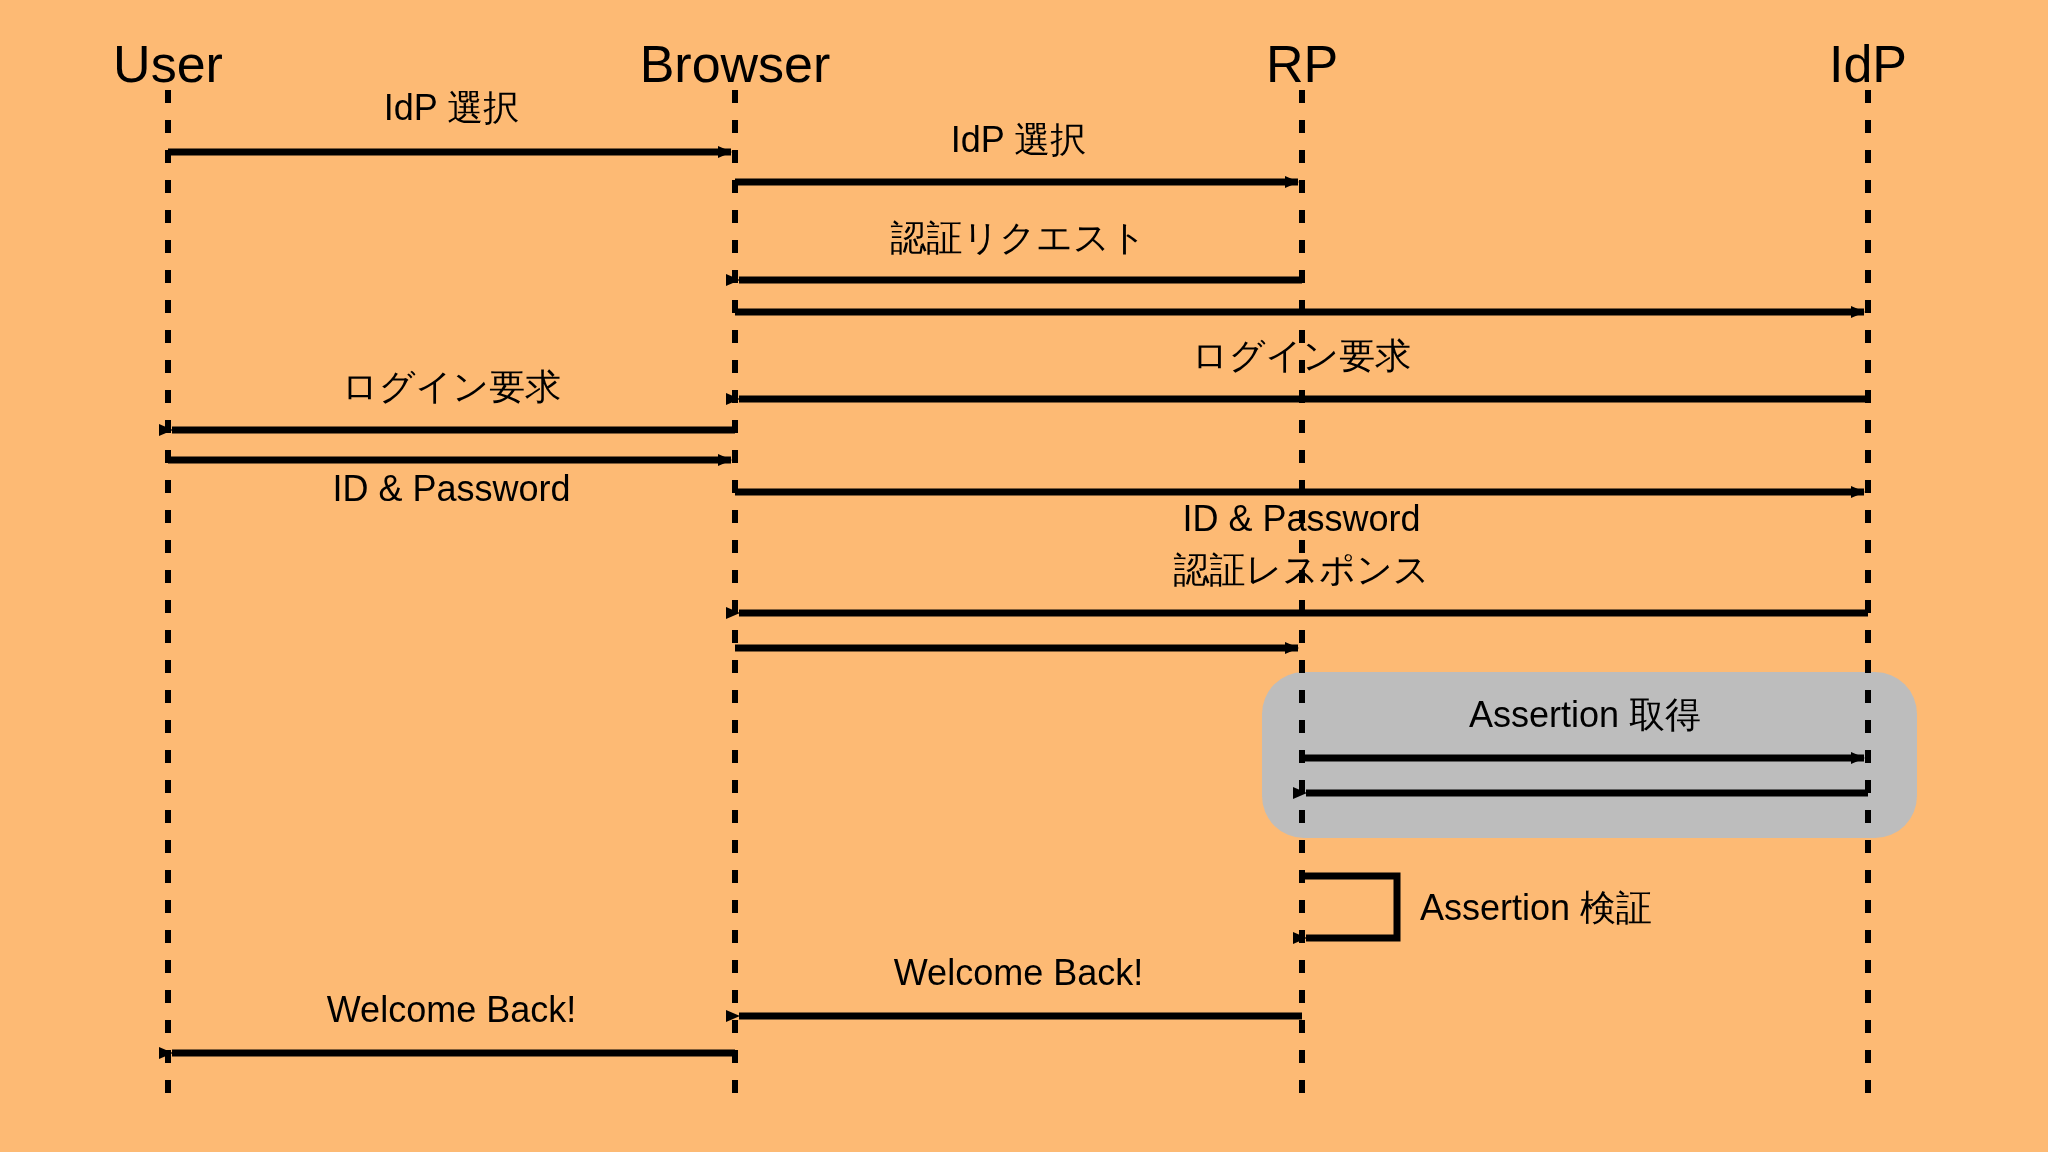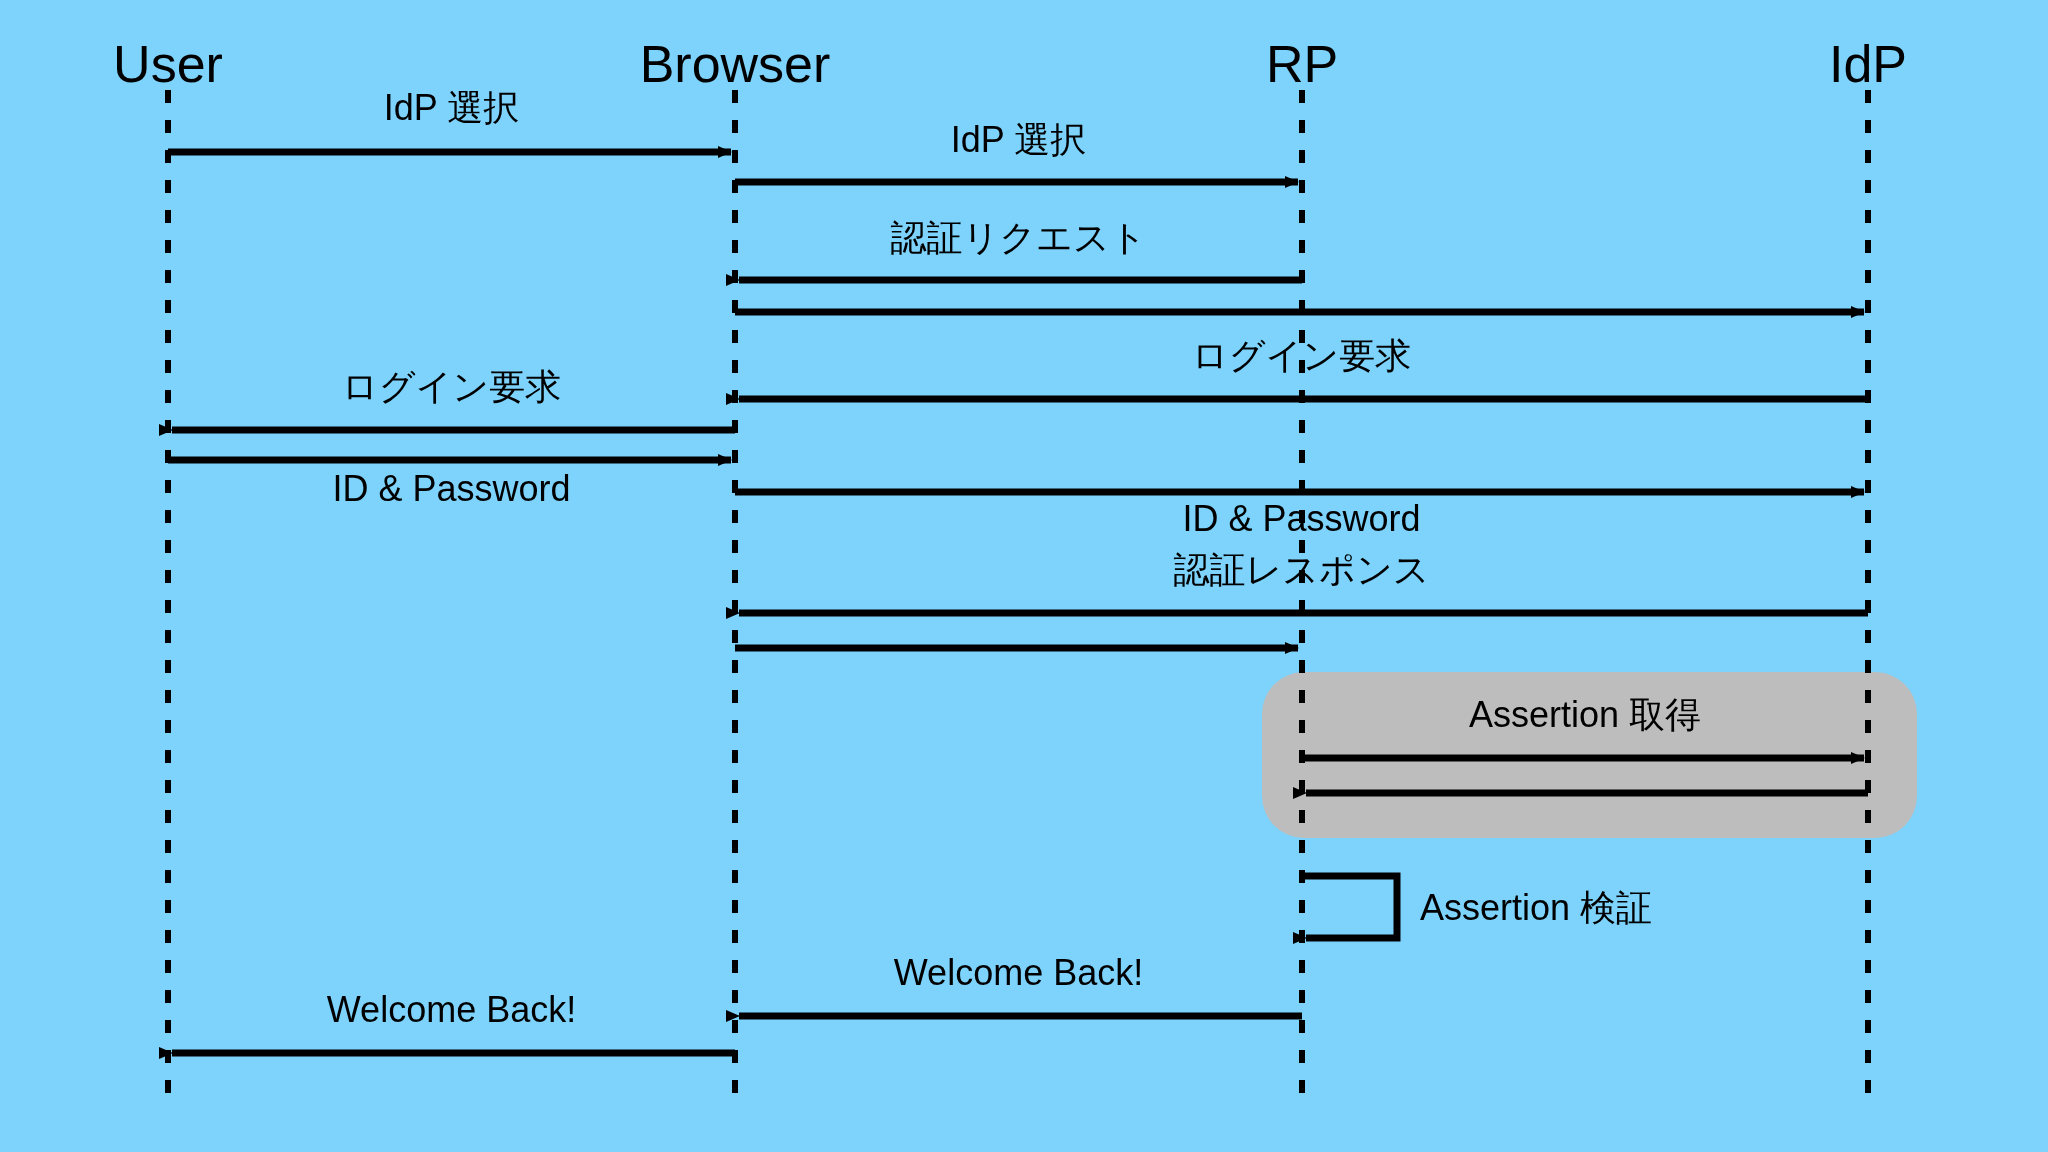--- a/index.html
+++ b/index.html
@@ -4,21 +4,21 @@
 <style>
   html, body {
     margin: 0;
     padding: 0;
     background: #ffffff;
   }
   #canvas {
     position: relative;
     width: 2048px;
     height: 1152px;
-    background: #7dd3fc;
+    background: #fdba74;
     overflow: hidden;
     font-family: "Liberation Sans", "DejaVu Sans", sans-serif;
   }
   #diagram-svg {
     position: absolute;
     left: 0;
     top: 0;
     width: 2048px;
     height: 1152px;
   }

